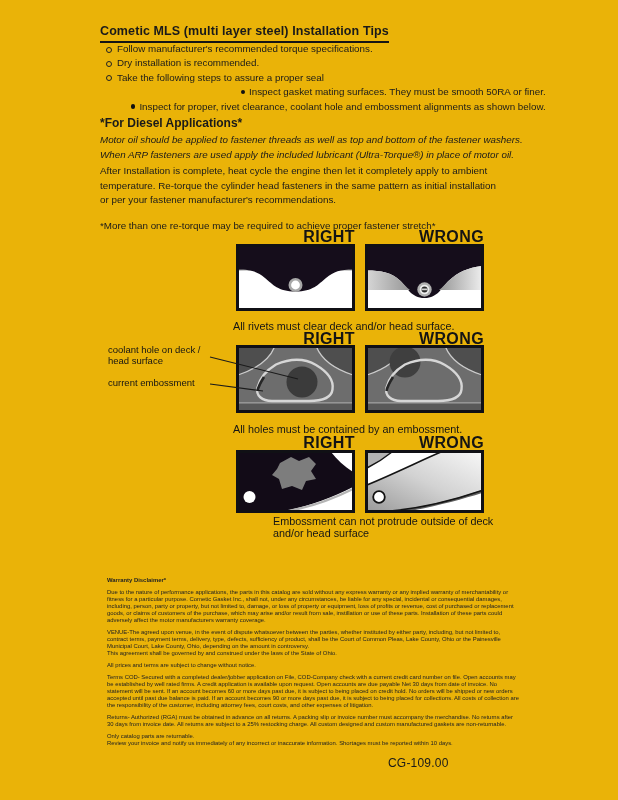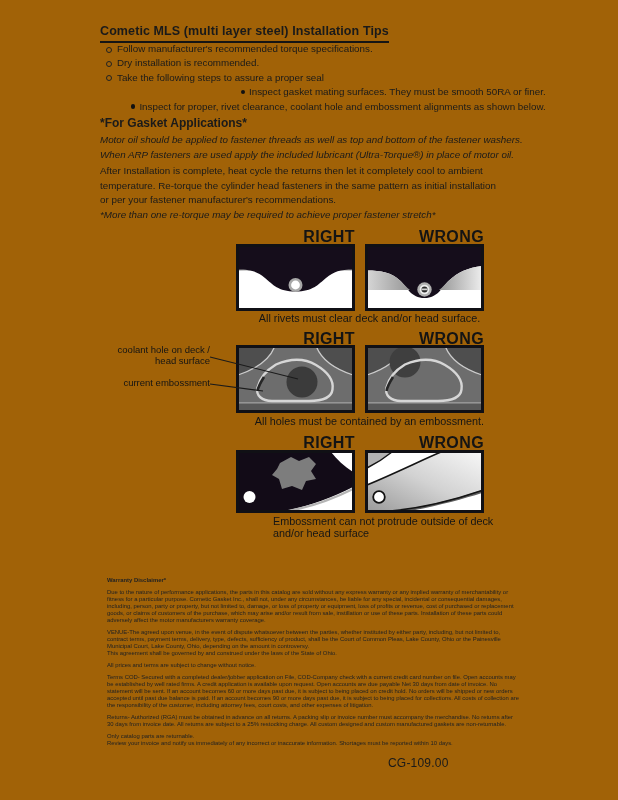--- a/index.html
+++ b/index.html
@@ -1,16 +1,16 @@
 <!DOCTYPE html>
 <html><head>
 <meta charset="utf-8">
 <style>
   html,body{margin:0;padding:0;background:#ffffff;}
-  #page{position:relative;width:618px;height:800px;background:#a16207;overflow:hidden;
+  #page{position:relative;width:618px;height:800px;background:#eab308;overflow:hidden;
         font-family:"Liberation Sans","DejaVu Sans",sans-serif;color:#1a1a1a;}
   .abs{position:absolute;}
 
   
   .doc-title{left:100px;top:24px;font-size:12.5px;font-weight:700;letter-spacing:.1px;
              border-bottom:2.5px solid #151515;padding-bottom:3px;white-space:nowrap;}
 
   
   .bullets{left:106px;top:42px;font-size:9.8px;line-height:14.4px;}
   .b-item{display:flex;white-space:nowrap;}
@@ -19,32 +19,32 @@
   .b-sub{display:flex;white-space:nowrap;margin-left:25px;justify-content:flex-end;}
   .b-sub .dot{flex:0 0 auto;width:4.4px;height:4.4px;background:#111;border-radius:50%;
               margin:4.6px 4px 0 0;}
 
   
   .diesel-h{left:100px;top:116px;font-size:12px;font-weight:700;white-space:nowrap;}
   .para{font-size:9.8px;line-height:14.5px;}
   .para span{display:block;white-space:nowrap;}
   .p1{left:100px;top:133px;font-style:italic;}
   .p2{left:100px;top:164px;}
-  .note{left:100px;top:209px;font-size:9.8px;white-space:nowrap;font-style:italic;}
+  .note{left:100px;top:220px;font-size:9.8px;white-space:nowrap;}
 
   
   .dg-label{width:119px;text-align:right;font-size:16px;font-weight:700;letter-spacing:.4px;
             color:#141414;white-space:nowrap;}
   .dg-caption{font-size:10.8px;color:#151515;}
-  .cap-center{width:253px;left:243px;text-align:center;white-space:nowrap;}
+  .cap-center{width:253px;left:233px;text-align:left;white-space:nowrap;margin-top:8px;}
   .cap-left{left:237px;line-height:12.3px;margin-left:36px;}
   .cap-left span{display:block;white-space:nowrap;}
   .panel{width:119px;}
   .panel svg{display:block;width:119px;}
-  .side-label{font-size:9.5px;line-height:10.6px;text-align:right;color:#141414;}
+  .side-label{font-size:9.5px;line-height:10.6px;color:#141414;}
 
   
   .legal{left:107px;top:577px;width:413px;font-size:5.9px;line-height:7px;color:#222;}
   .legal p{margin:0 0 5px 0;}
   .legal p.tight{margin-bottom:0;}
   .legal p.head{font-weight:700;}
 
   .doc-number{left:388px;top:756px;font-size:12px;letter-spacing:.2px;white-space:nowrap;}
 </style>
 </head>
@@ -96,29 +96,29 @@
     <div class="b-sub">
       <span class="dot"></span>
       <span>Inspect gasket mating surfaces.  They must be smooth 50RA or finer.</span>
     </div>
     <div class="b-sub">
       <span class="dot"></span>
       <span>Inspect for proper, rivet clearance, coolant hole and embossment alignments as shown below.</span>
     </div>
   </div>
 
-  <div class="abs diesel-h">*For Gasket Applications*</div>
+  <div class="abs diesel-h">*For Diesel Applications*</div>
 
   <div class="abs para p1">
     <span>Motor oil should be applied to fastener threads as well as top and bottom of the fastener washers.</span>
     <span>When ARP fasteners are used apply the included lubricant (Ultra-Torque®) in place of motor oil.</span>
   </div>
 
   <div class="abs para p2">
-    <span>After Installation is complete, heat cycle the returns then let it completely cool to ambient</span>
+    <span>After Installation is complete, heat cycle the engine then let it completely apply to ambient</span>
     <span>temperature. Re-torque the cylinder head fasteners in the same pattern as initial installation</span>
     <span>or per your fastener manufacturer's recommendations.</span>
   </div>
 
   <div class="abs note">*More than one re-torque may be required to achieve proper fastener stretch*</div>
 
   <div class="abs dg-label" style="left:236px;top:228px">RIGHT</div>
   <div class="abs dg-label" style="left:365px;top:228px">WRONG</div>
 
   <div class="abs panel" style="left:236px;top:244px">

